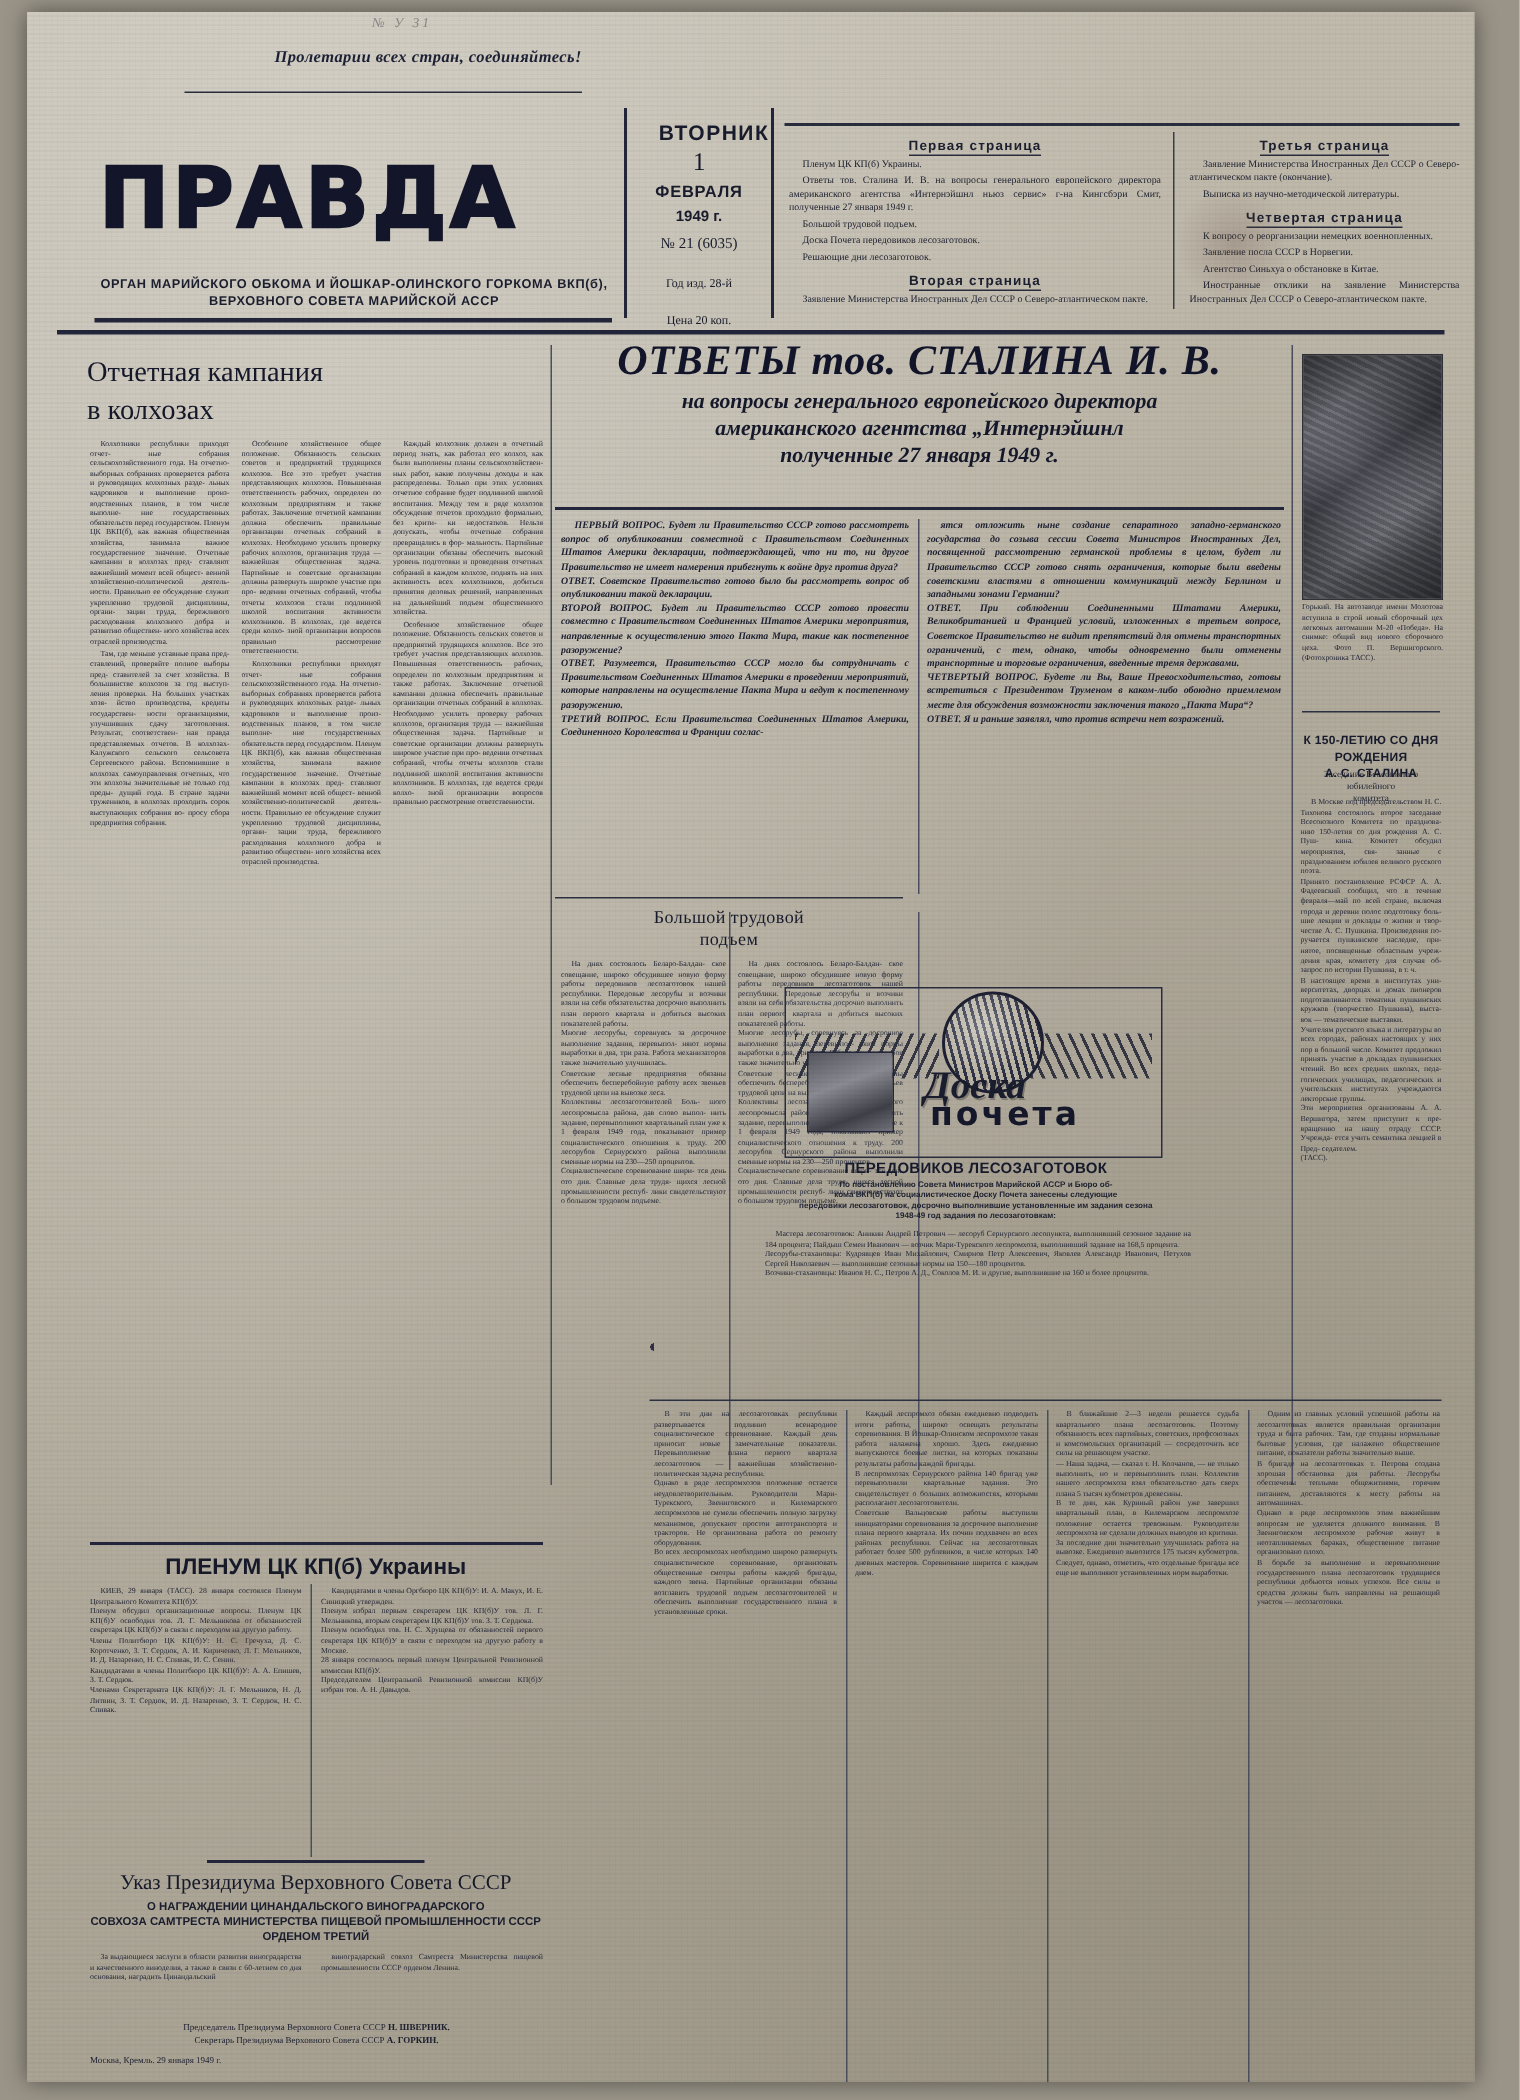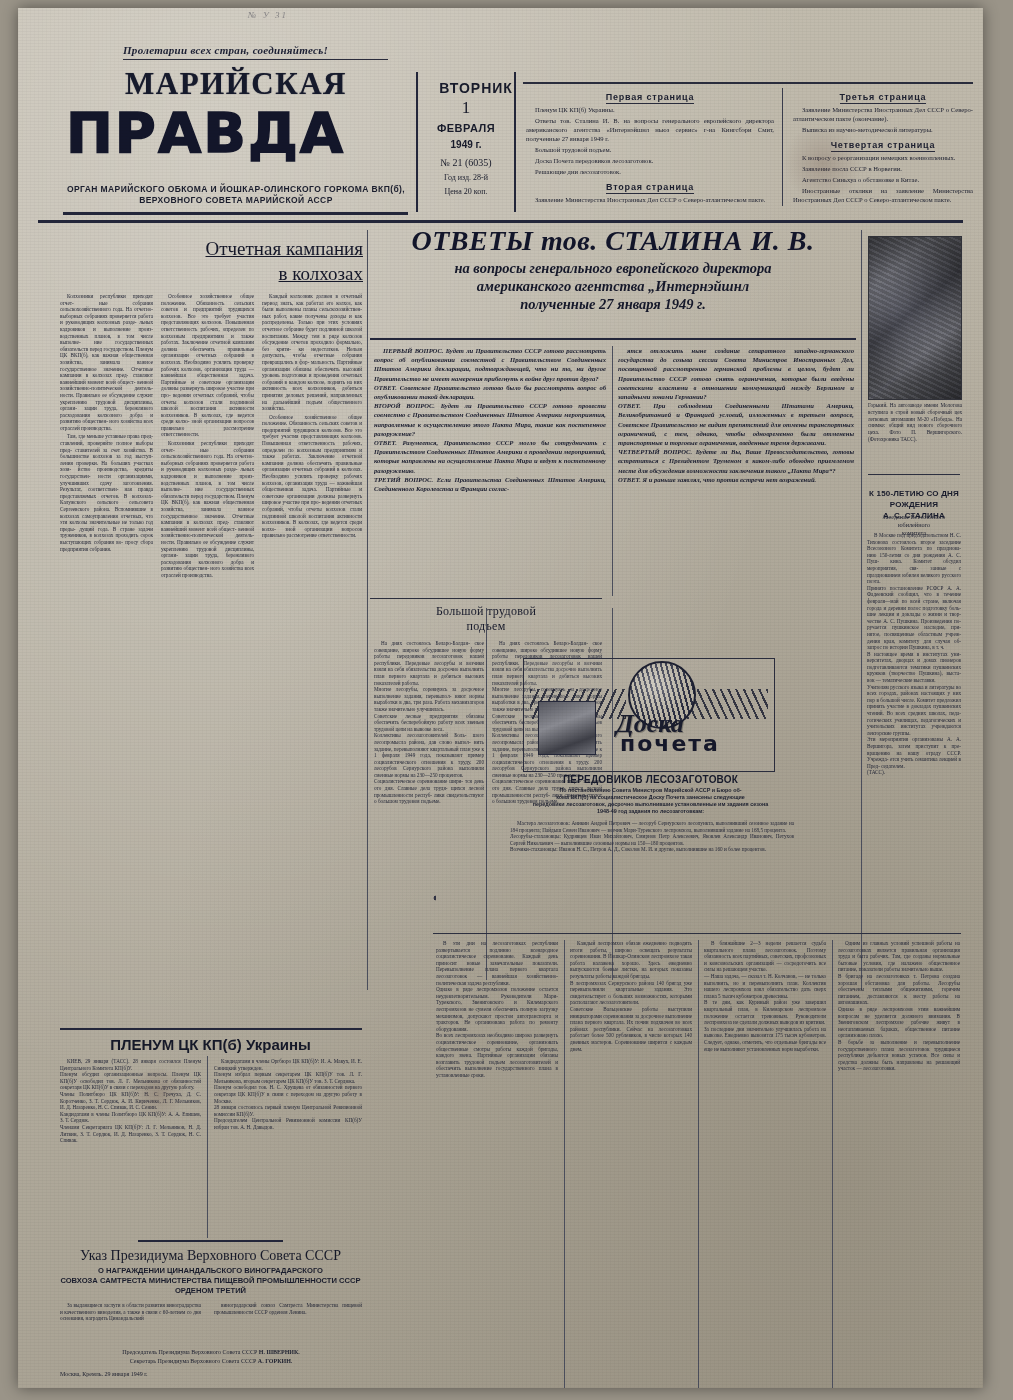--- a/index.html
+++ b/index.html
@@ -34,25 +34,25 @@
 
   
   .topmarks{
     position:absolute;left:150px;top:2px;width:200px;height:22px;
     font:italic 9px "Liberation Serif",serif;color:#4a4a55;opacity:.55;
     letter-spacing:2px;text-align:center;
   }
 
   
   .slogan{
-    position:absolute;left:105px;top:36px;width:265px;
-    text-align:left;
+    position:absolute;left:105px;top:24px;width:265px;
+    text-align:right;
     font:italic 700 11px "Liberation Serif",serif;
     color:#1c2034;letter-spacing:.3px;
-    border-bottom:1.5px solid #2a2c3c;padding-bottom:3px;
+    border-bottom:1.5px solid #2a2c3c;padding-bottom:17px;
   }
   .mast-line1{
     position:absolute;left:48px;top:58px;width:340px;text-align:center;
     font:700 31px "Liberation Serif",serif;
     letter-spacing:1.5px;color:#161a2c;
     text-shadow:0 0 1px rgba(20,20,40,.6);
   }
   .mast-line2{
     position:absolute;left:48px;top:96px;width:340px;text-align:left;
     font:900 56px "DejaVu Sans",sans-serif;
@@ -73,21 +73,21 @@
   .datebox{
     position:absolute;left:398px;top:64px;width:96px;height:140px;
     border-left:2px solid #23263a;border-right:2px solid #23263a;
     text-align:center;color:#181b2b;
   }
   .datebox .dow{font:700 14px "Liberation Sans",sans-serif;letter-spacing:1px;margin-top:8px;padding-left:20px;}
   .datebox .day{font:400 17px "Liberation Serif",serif;margin-top:2px;}
   .datebox .mon{font:700 11px "Liberation Sans",sans-serif;letter-spacing:.5px;margin-top:4px;}
   .datebox .yr{font:700 10px "Liberation Sans",sans-serif;margin-top:5px;}
   .datebox .num{font:400 10px "Liberation Serif",serif;margin-top:7px;}
-  .datebox .sm{font:400 8px "Liberation Serif",serif;margin-top:5px;}
+  .datebox .sm{font:400 8px "Liberation Serif",serif;margin-top:16px;}
 
   
   .today-title{
     position:absolute;left:505px;top:46px;width:450px;text-align:center;
     font:700 20px "Liberation Sans",sans-serif;letter-spacing:7px;color:#181b2b;
   }
   .today-rule{position:absolute;left:505px;top:74px;width:450px;height:1.5px;background:#2a2d3d;}
   .tcol{position:absolute;font-size:6.6px;line-height:9px;color:#1c1f2f;text-align:justify;}
   .tcol .sec{
     text-align:center;font:700 9px "Liberation Sans",sans-serif;
@@ -106,22 +106,22 @@
     color:#252838;text-align:justify;overflow:hidden;
     font-family:"Liberation Serif",serif;
   }
   .body-col p{margin:0 0 2px;text-indent:7px;}
   .hr-thin{position:absolute;height:1px;background:#2d3040;}
   .hr-thick{position:absolute;height:2px;background:#23263a;}
   .vr{position:absolute;width:1px;background:#4b4e5c;}
 
   
   .art-title{
-    position:absolute;left:40px;top:228px;width:305px;text-align:right;
-    font:400 19px "Liberation Serif",serif;line-height:25px;color:#15182a;text-decoration:underline;
+    position:absolute;left:40px;top:228px;width:305px;text-align:left;
+    font:400 19px "Liberation Serif",serif;line-height:25px;color:#15182a;
   }
 
   
   .stalin-wrap{position:absolute;left:352px;top:218px;width:486px;}
   .stalin-h1{
     font:italic 900 28px "Liberation Serif",serif;
     text-align:center;letter-spacing:.5px;color:#12152a;line-height:30px;
   }
   .stalin-h2{
     font:italic 700 14.5px "Liberation Serif",serif;
@@ -230,21 +230,20 @@
   }
 </style>
 </head>
 <body>
 
 <div id="paper">
 
   <div class="topmarks">№ У  31</div>
 
   <div class="slogan">Пролетарии всех стран, соединяйтесь!</div>
-  <div class="mast-line1">МАРИЙСКАЯ</div>
   <div class="mast-line2">ПРАВДА</div>
   <div class="mast-sub">
     <div>ОРГАН МАРИЙСКОГО ОБКОМА И  ЙОШКАР-ОЛИНСКОГО  ГОРКОМА ВКП(б),</div>
     <div>ВЕРХОВНОГО СОВЕТА МАРИЙСКОЙ АССР</div>
   </div>
   <div class="mast-rule"></div>
 
   <div class="datebox">
     <div class="dow">ВТОРНИК</div>
     <div class="day">1</div>

